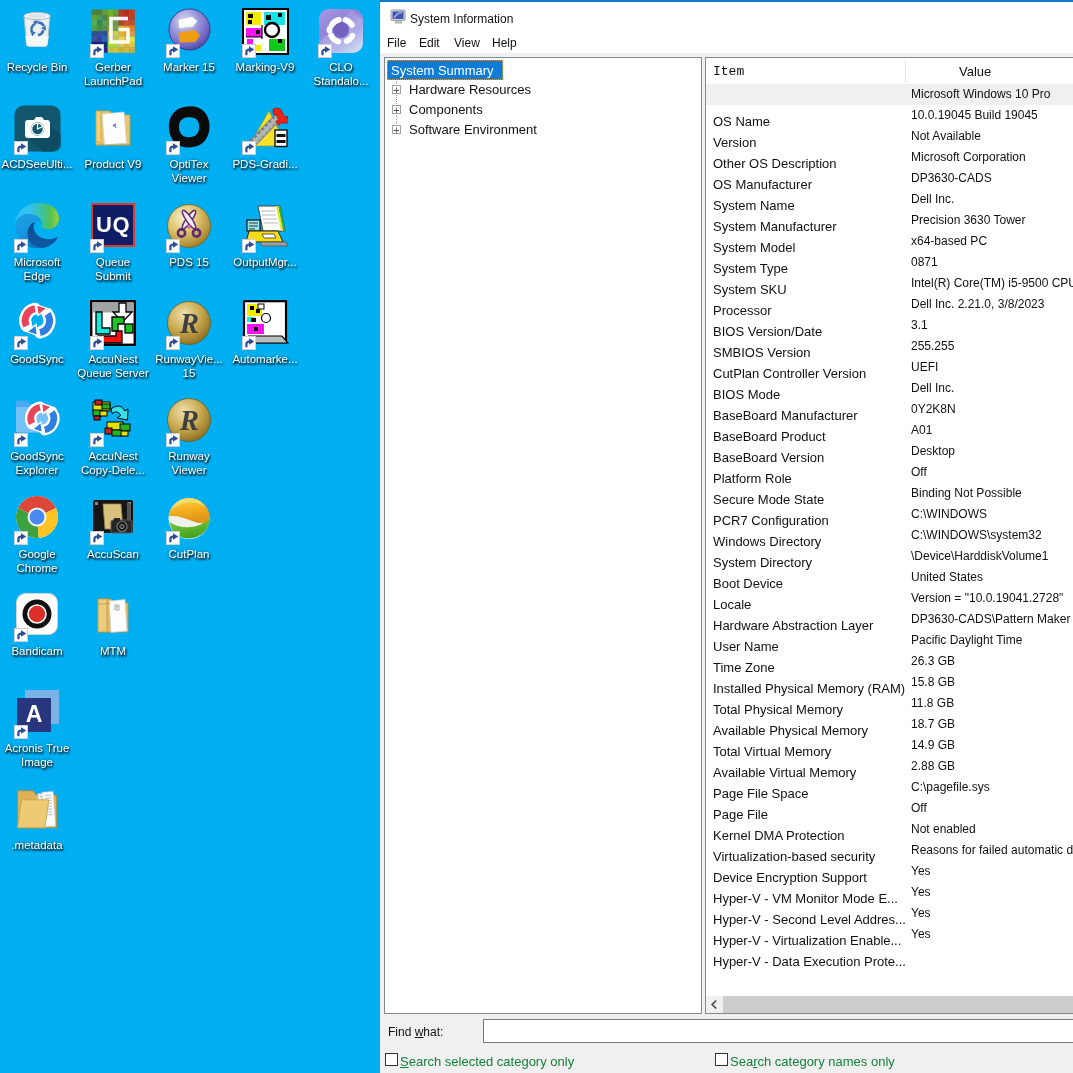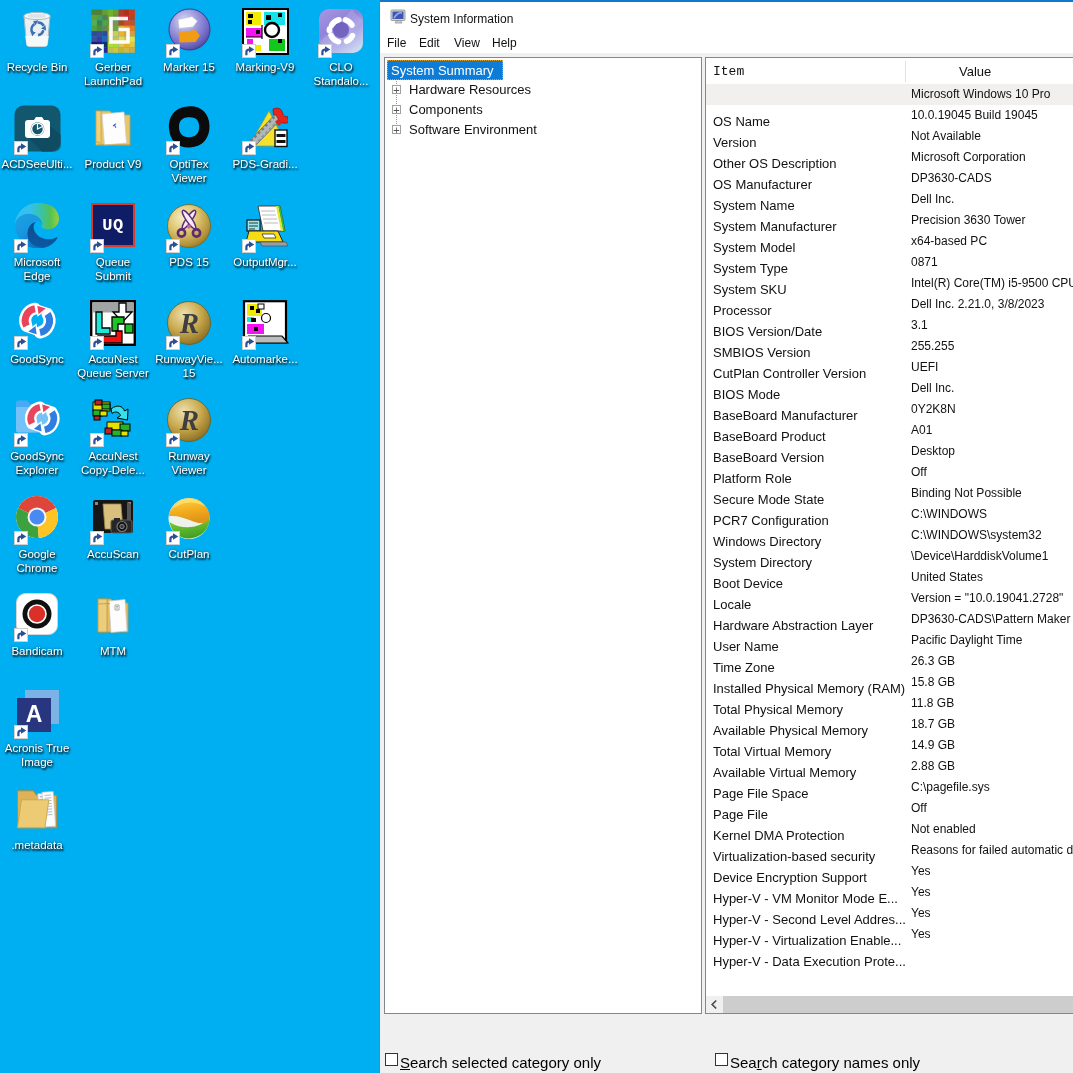--- a/index.html
+++ b/index.html
@@ -34,21 +34,21 @@
 .lr.hot { background:#f1f0ee; }
 .li { position:absolute; left:7px; top:3px; font-size:13px; color:#111;margin-top:27px; }
 .lv { position:absolute; left:205px; top:3px; font-size:12px; color:#111; }
 #hscroll { position:absolute; left:0; bottom:0; width:100%; height:17px; background:#f0f0f0; }
 #hsbtn { position:absolute; left:0; top:0; width:17px; height:17px; color:#505050; font-size:11px; text-align:center; line-height:17px; }
 #hsthumb { position:absolute; left:17px; top:0; right:0; height:17px; background:#cdcdcd; }
 #findrow { position:absolute; left:0; top:1014px; width:100%; height:36px; }
 #findlbl { position:absolute; left:8px; top:11px; font-size:12px; color:#111; }
 #findinput { position:absolute; left:103px; top:5px; width:700px; height:24px; background:#fff; border:1px solid #7a7a7a; }
 .cb { position:absolute; width:13px; height:13px; background:#fff; border:1px solid #333; }
-.cblbl { position:absolute; font-size:15px; color:#000000; }
+.cblbl { position:absolute; font-size:13px; color:#15803d; }
 u { text-decoration:underline; }
 </style></head>
 <body>
 <div class="cell" style="left:-1px;top:8px">
     <div class="ig">
       <svg width="44" height="44" viewBox="0 0 44 44">
         <g transform="translate(0,-3)">
           <path d="M9,11 L35,11 L32.5,39 Q32.3,41.5 29.5,41.5 L14.5,41.5 Q11.7,41.5 11.5,39 Z" fill="#e9eff3" stroke="#a8b8c0" stroke-width="1"></path>
           <path d="M10.3,31 L33.7,31 L32.5,39 Q32.3,41.5 29.5,41.5 L14.5,41.5 Q11.7,41.5 11.5,39 Z" fill="#f6f9fa" opacity="0.9"></path>
           <ellipse cx="22" cy="11" rx="13.2" ry="3.6" fill="#fbfdfe" stroke="#a8b8c0" stroke-width="1"></ellipse>
@@ -326,21 +326,21 @@
           <path d="M3.4 10.2 L3.4 7 Q3.4 4.6 6 4.6 L7 4.6" stroke="#2d4e95" stroke-width="2.2" fill="none"></path>
           <path d="M6 1.2 L11.3 4.4 L6 7.8 Z" fill="#2d4e95"></path>
         </svg>
       </span>
     </div>
     <div class="lbl">Microsoft<br>Edge</div>
   </div>
 <div class="cell" style="left:75px;top:203px">
     <div class="ig">
       <div style="width:44px;height:44px;background:#0f1c66;border:2.5px solid #e03a2a;display:flex;align-items:center;justify-content:center;box-sizing:border-box">
-        <span style="font-family:Liberation Mono, monospace;font-weight:bold;font-size:17px;color:#fff;letter-spacing:0.5px">UQ</span>
+        <span style="font-family:Liberation Sans, sans-serif;font-weight:bold;font-size:22px;color:#fff;letter-spacing:0.5px">UQ</span>
       </div>
       <span class="sc">
         <svg width="13" height="13" viewBox="0 0 13 13">
           <path d="M3.4 10.2 L3.4 7 Q3.4 4.6 6 4.6 L7 4.6" stroke="#2d4e95" stroke-width="2.2" fill="none"></path>
           <path d="M6 1.2 L11.3 4.4 L6 7.8 Z" fill="#2d4e95"></path>
         </svg>
       </span>
     </div>
     <div class="lbl">Queue<br>Submit</div>
   </div>
@@ -905,16 +905,20 @@
           <span class="lv">Yes</span>
         </div>
     </div>
     <div id="hscroll">
         <div id="hsbtn"><svg width="17" height="17" viewBox="0 0 17 17">
             <path d="M10.2 4.5 L6.2 8.5 L10.2 12.5" stroke="#4d4d4d" stroke-width="1.7" fill="none"></path>
           </svg></div>
         <div id="hsthumb"></div>
       </div>
   </div>
+  <div id="findrow">
+    <span id="findlbl">Find <u>w</u>hat:</span>
+    <div id="findinput"></div>
+  </div>
   <div class="cb" style="left:5px;top:1053px"></div>
   <span class="cblbl" style="left:20px;top:1054px"><u>S</u>earch selected category only</span>
   <div class="cb" style="left:335px;top:1053px"></div>
   <span class="cblbl" style="left:350px;top:1054px">Sea<u>r</u>ch category names only</span>
 </div>
 </body></html>

